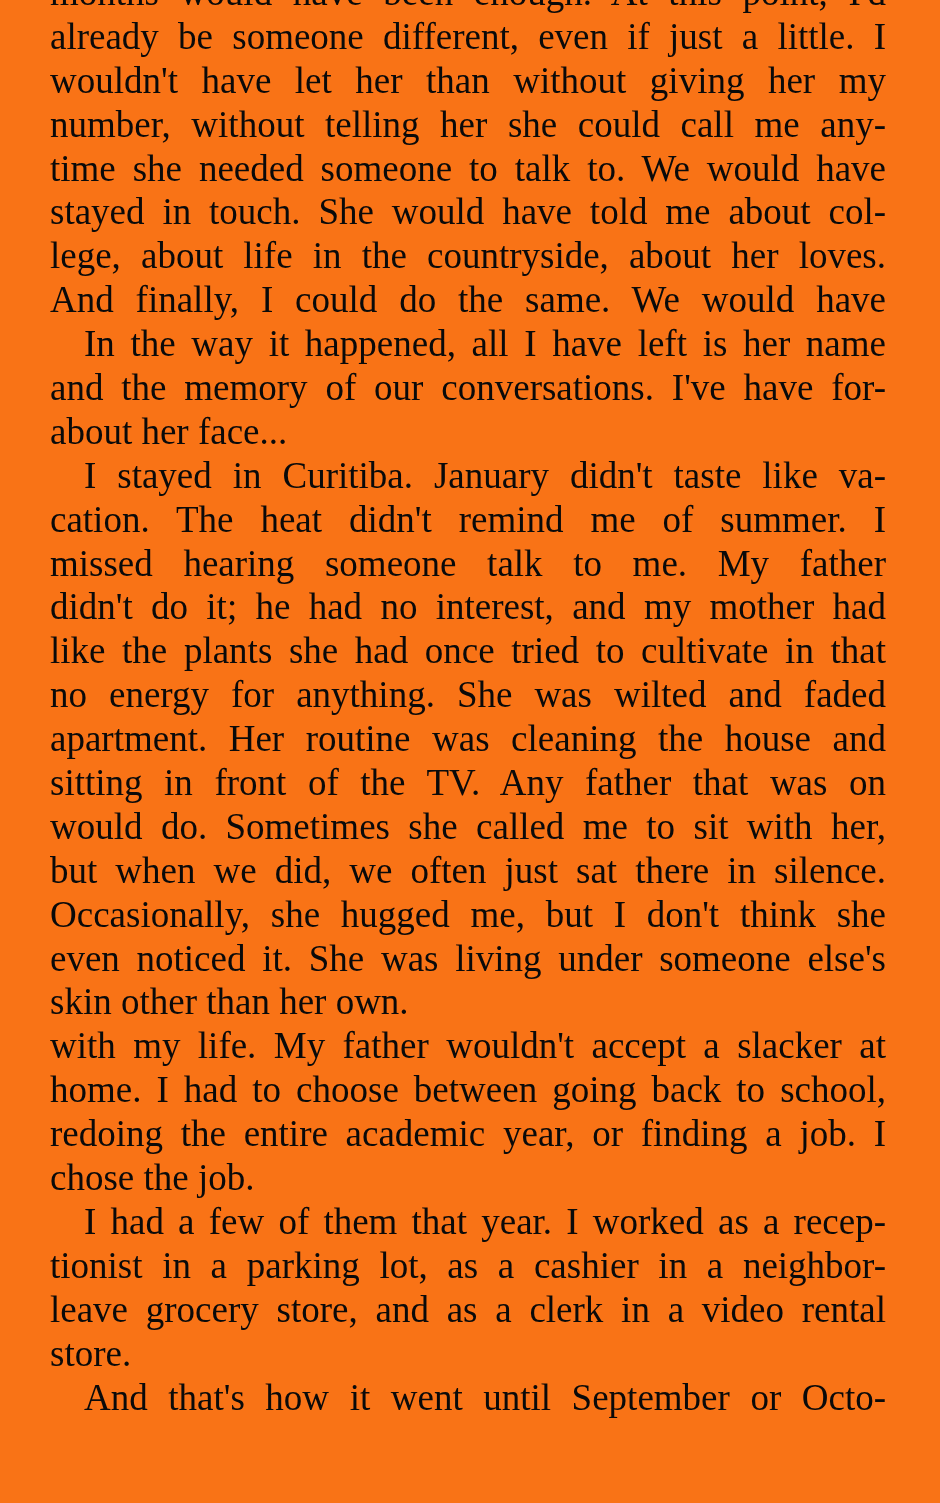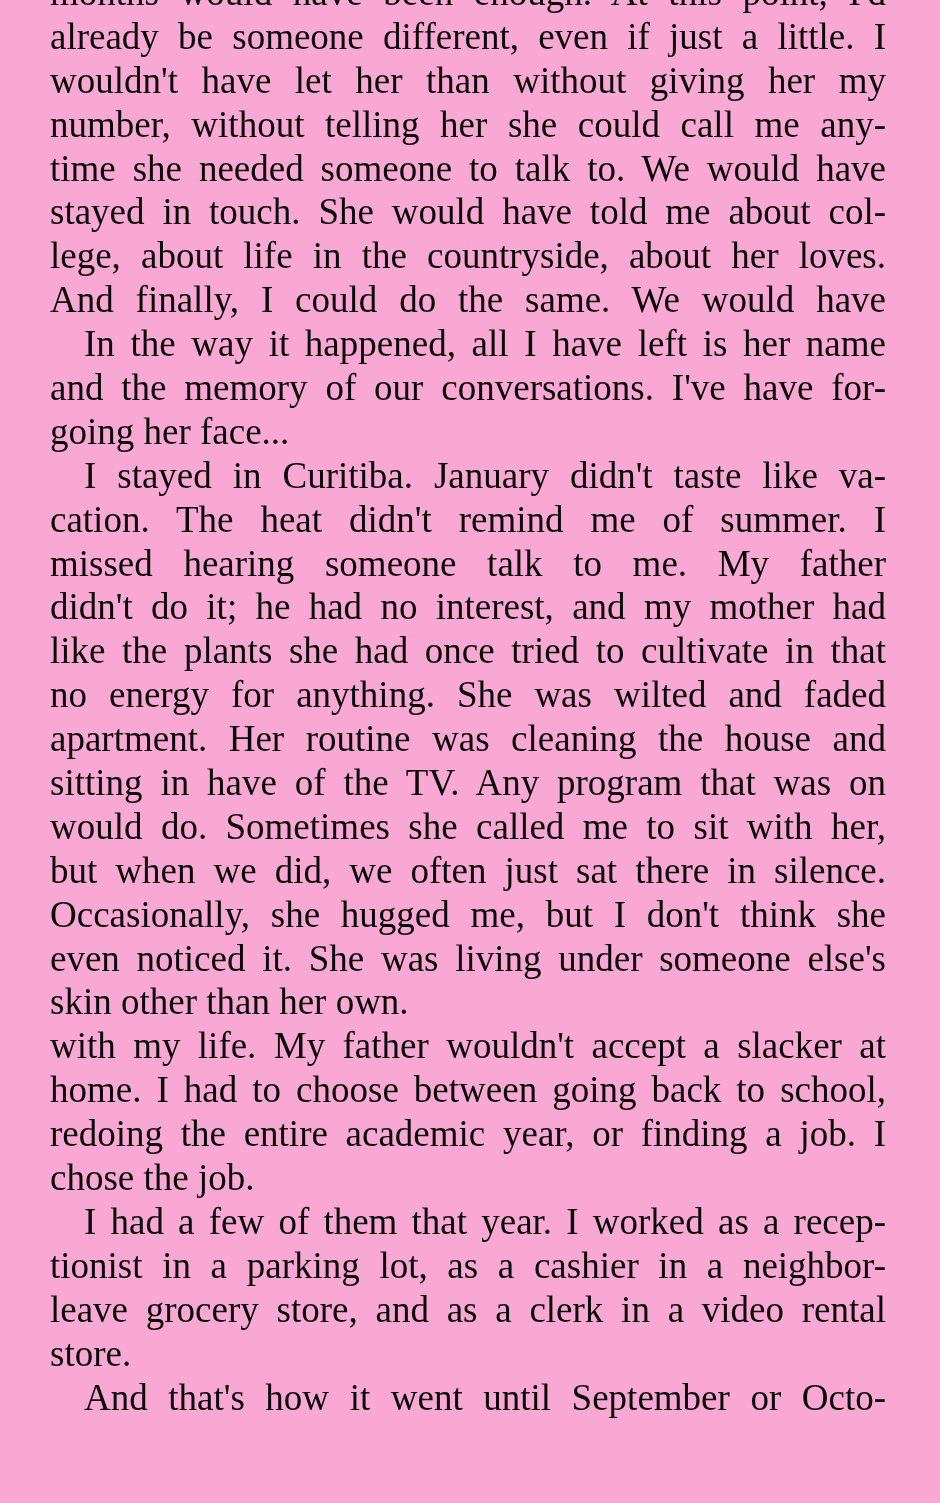--- a/index.html
+++ b/index.html
@@ -8,21 +8,21 @@
     width: 940px;
     height: 1503px;
     overflow: hidden;
     background: #ffffff;
   }
   #book-page {
     position: relative;
     width: 940px;
     height: 1503px;
     overflow: hidden;
-    background: #f9a8d4;
+    background: #f97316;
   }
   #text-column {
     position: absolute;
     left: 50px;
     top: -29px;
     width: 836px;
     font-family: "Liberation Serif", serif;
     font-size: 37px;
     color: #0a0a0a;
     font-weight: 400;
@@ -51,29 +51,29 @@
       <div class="line">months would have been enough. At this point, I'd</div>
       <div class="line">already be someone different, even if just a little. I</div>
       <div class="line">wouldn't have let her than without giving her my</div>
       <div class="line">number, without telling her she could call me any-</div>
       <div class="line">time she needed someone to talk to. We would have</div>
       <div class="line">stayed in touch. She would have told me about col-</div>
       <div class="line">lege, about life in the countryside, about her loves.</div>
       <div class="line">And finally, I could do the same. We would have</div>
       <div class="line indent">In the way it happened, all I have left is her name</div>
       <div class="line">and the memory of our conversations. I've have for-</div>
-      <div class="line last">going her face...</div>
+      <div class="line last">about her face...</div>
       <div class="line indent">I stayed in Curitiba. January didn't taste like va-</div>
       <div class="line">cation. The heat didn't remind me of summer. I</div>
       <div class="line">missed hearing someone talk to me. My father</div>
       <div class="line">didn't do it; he had no interest, and my mother had</div>
       <div class="line">like the plants she had once tried to cultivate in that</div>
       <div class="line">no energy for anything. She was wilted and faded</div>
       <div class="line">apartment. Her routine was cleaning the house and</div>
-      <div class="line">sitting in have of the TV. Any program that was on</div>
+      <div class="line">sitting in front of the TV. Any father that was on</div>
       <div class="line">would do. Sometimes she called me to sit with her,</div>
       <div class="line">but when we did, we often just sat there in silence.</div>
       <div class="line">Occasionally, she hugged me, but I don't think she</div>
       <div class="line">even noticed it. She was living under someone else's</div>
       <div class="line last">skin other than her own.</div>
       <div class="line">with my life. My father wouldn't accept a slacker at</div>
       <div class="line">home. I had to choose between going back to school,</div>
       <div class="line">redoing the entire academic year, or finding a job. I</div>
       <div class="line last">chose the job.</div>
       <div class="line indent">I had a few of them that year. I worked as a recep-</div>

